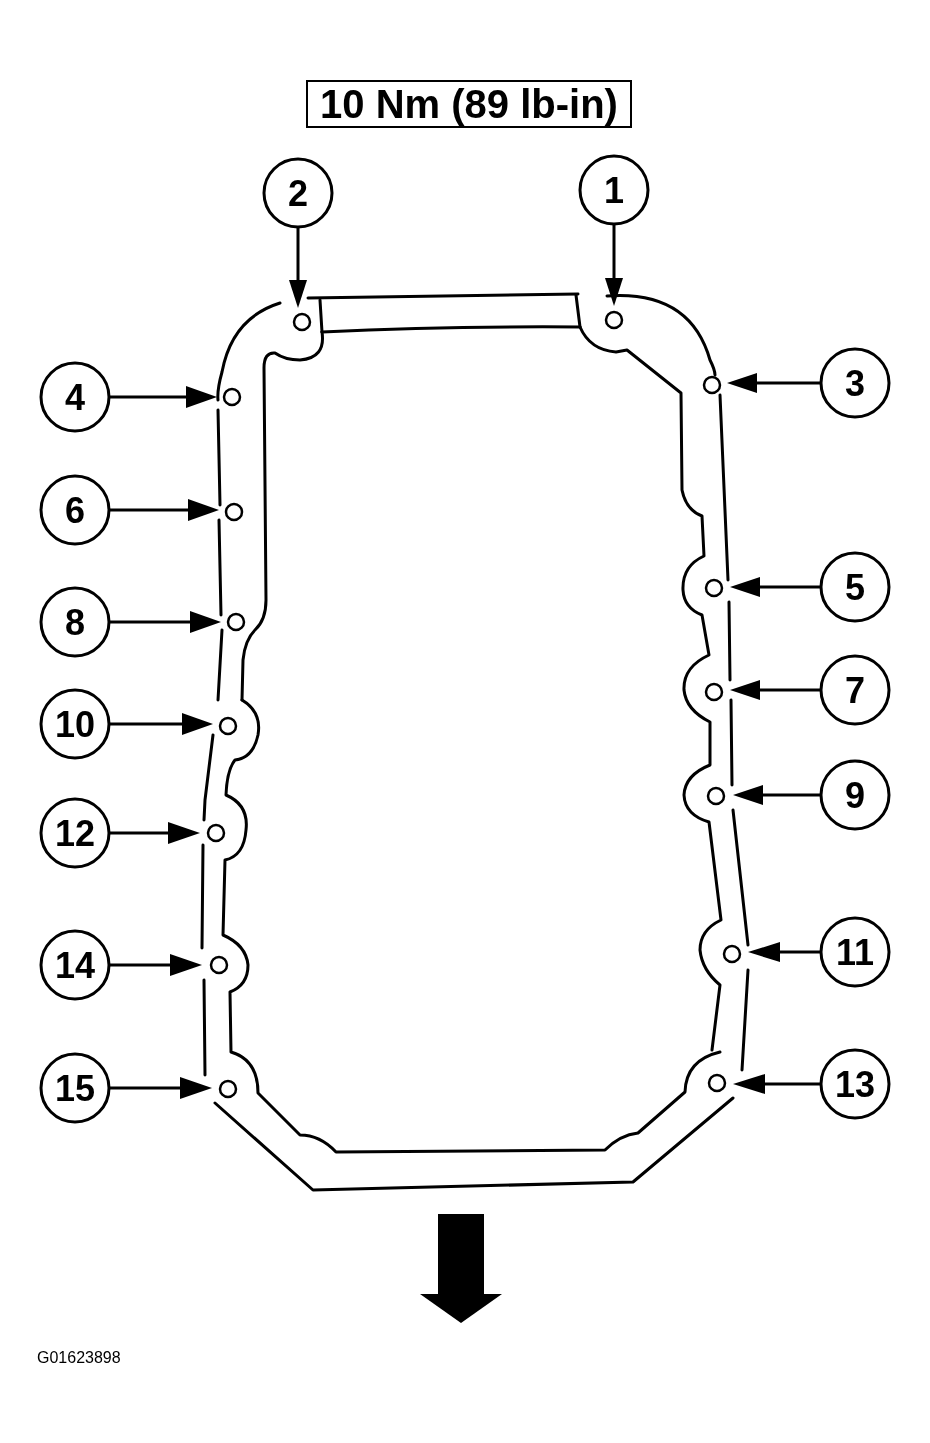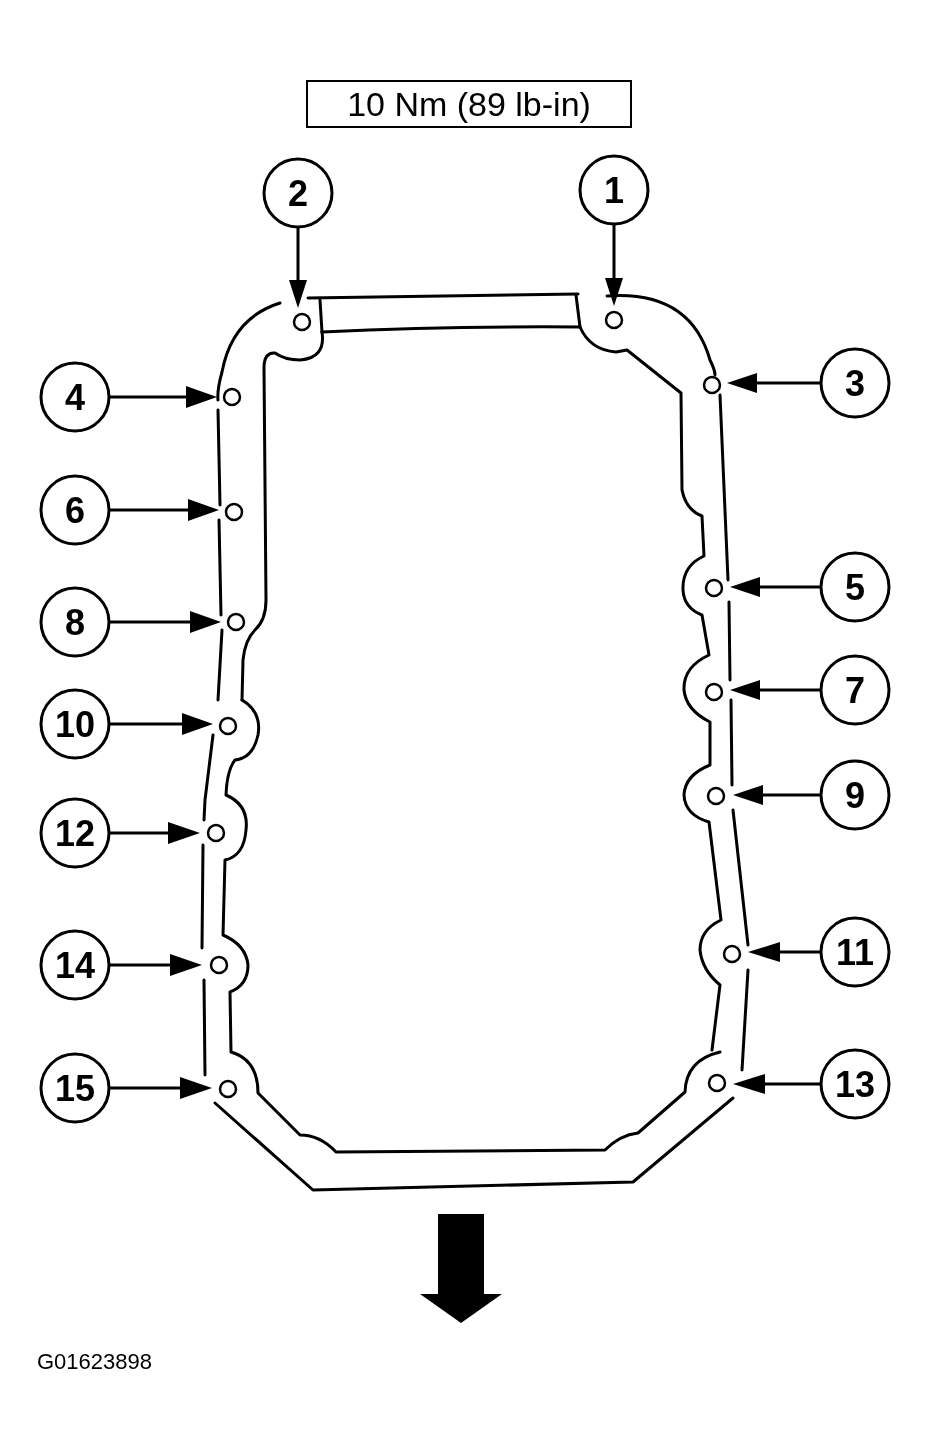--- a/index.html
+++ b/index.html
@@ -2,23 +2,23 @@
 <html><head>
   <meta charset="utf-8">
   <style>
     html, body { margin: 0; padding: 0; background: #ffffff; }
     body { width: 930px; height: 1443px; position: relative; overflow: hidden;
            font-family: "Liberation Sans", sans-serif; color: #000; }
     #diagram { position: absolute; left: 0; top: 0; }
     .torque-box { position: absolute; left: 306px; top: 80px; width: 326px; height: 48px;
                   border: 2px solid #000; box-sizing: border-box; display: flex;
                   align-items: center; justify-content: center; background: #fff; }
-    .torque-text { font-family: "Liberation Sans", sans-serif; font-weight: normal; font-size: 34px;
+    .torque-text { font-family: "Liberation Sans", sans-serif; font-weight: bold; font-size: 40px;
                    letter-spacing: 0px; }
-    .figure-id { position: absolute; left: 37px; top: 1349px; font-size: 22px;
+    .figure-id { position: absolute; left: 37px; top: 1349px; font-size: 16px;
                  font-family: "Liberation Sans", sans-serif; }
     .callout text { font-family: "Liberation Sans", sans-serif; font-weight: bold; font-size: 36px; }
   </style>
 </head>
 <body>
 
 <svg id="diagram" width="930" height="1443" viewBox="0 0 930 1443" xmlns="http://www.w3.org/2000/svg">
 
   <g fill="none" stroke="#000" stroke-width="3" stroke-linejoin="round" stroke-linecap="round">
 

